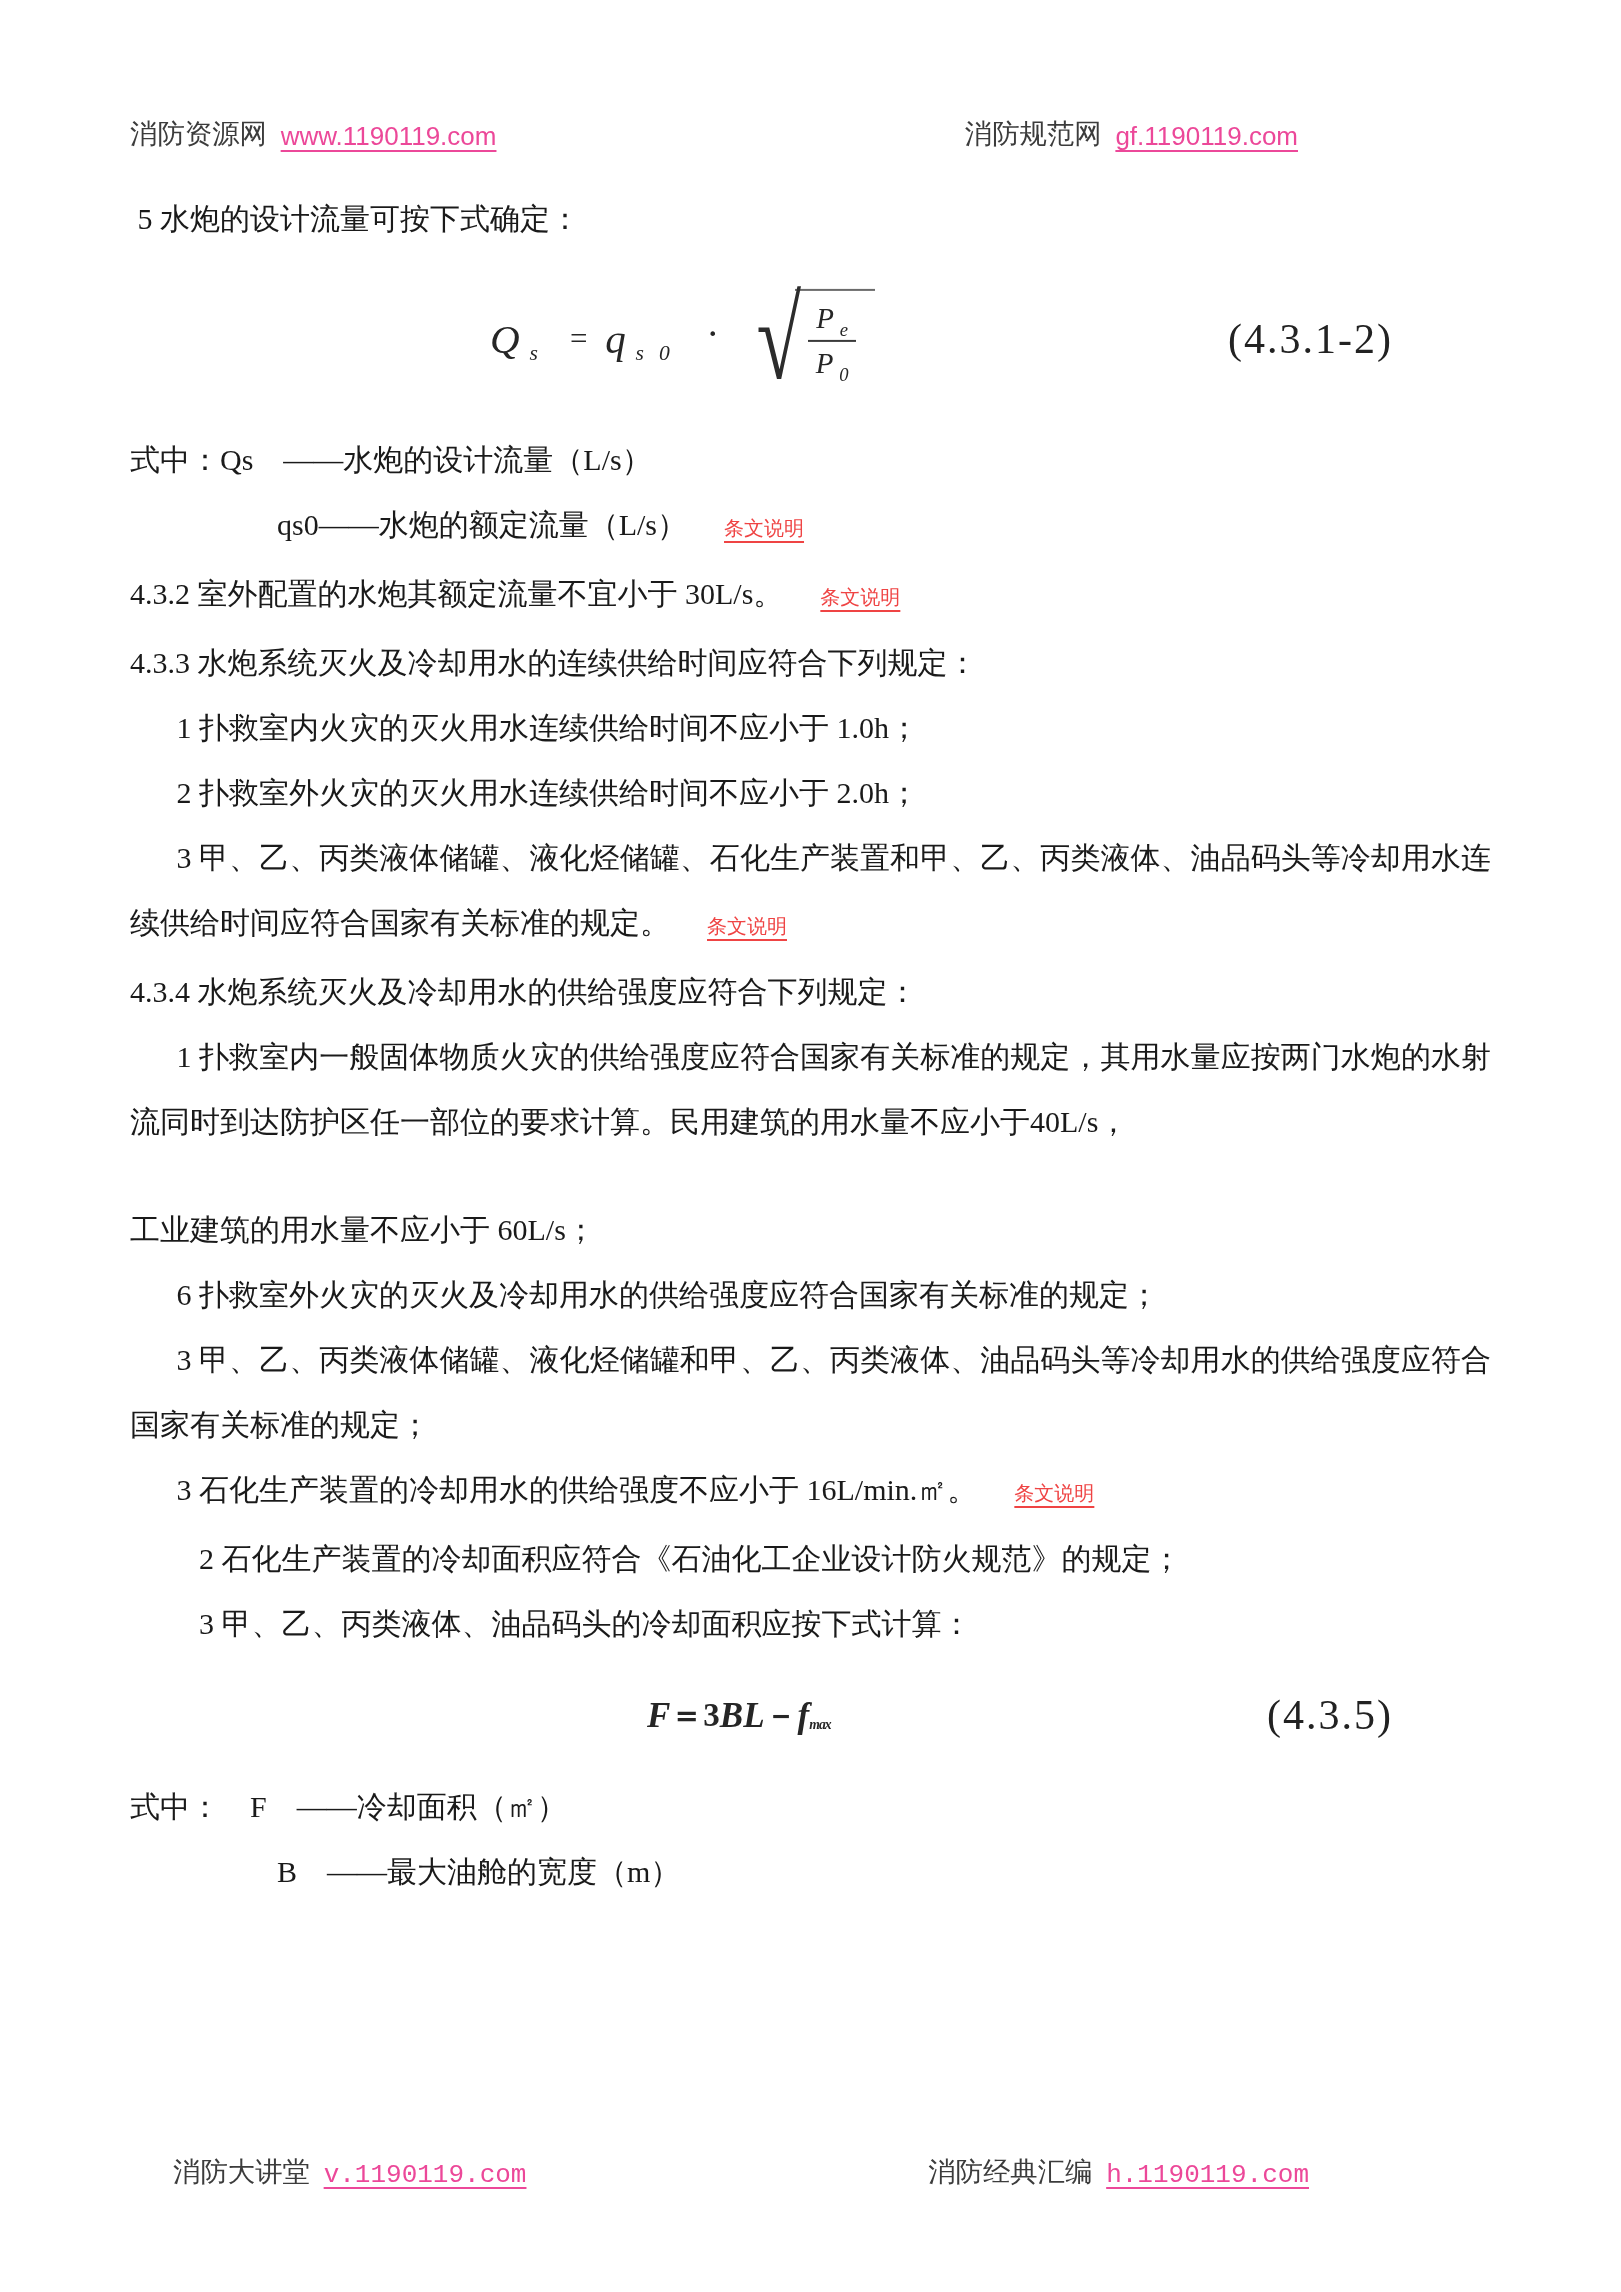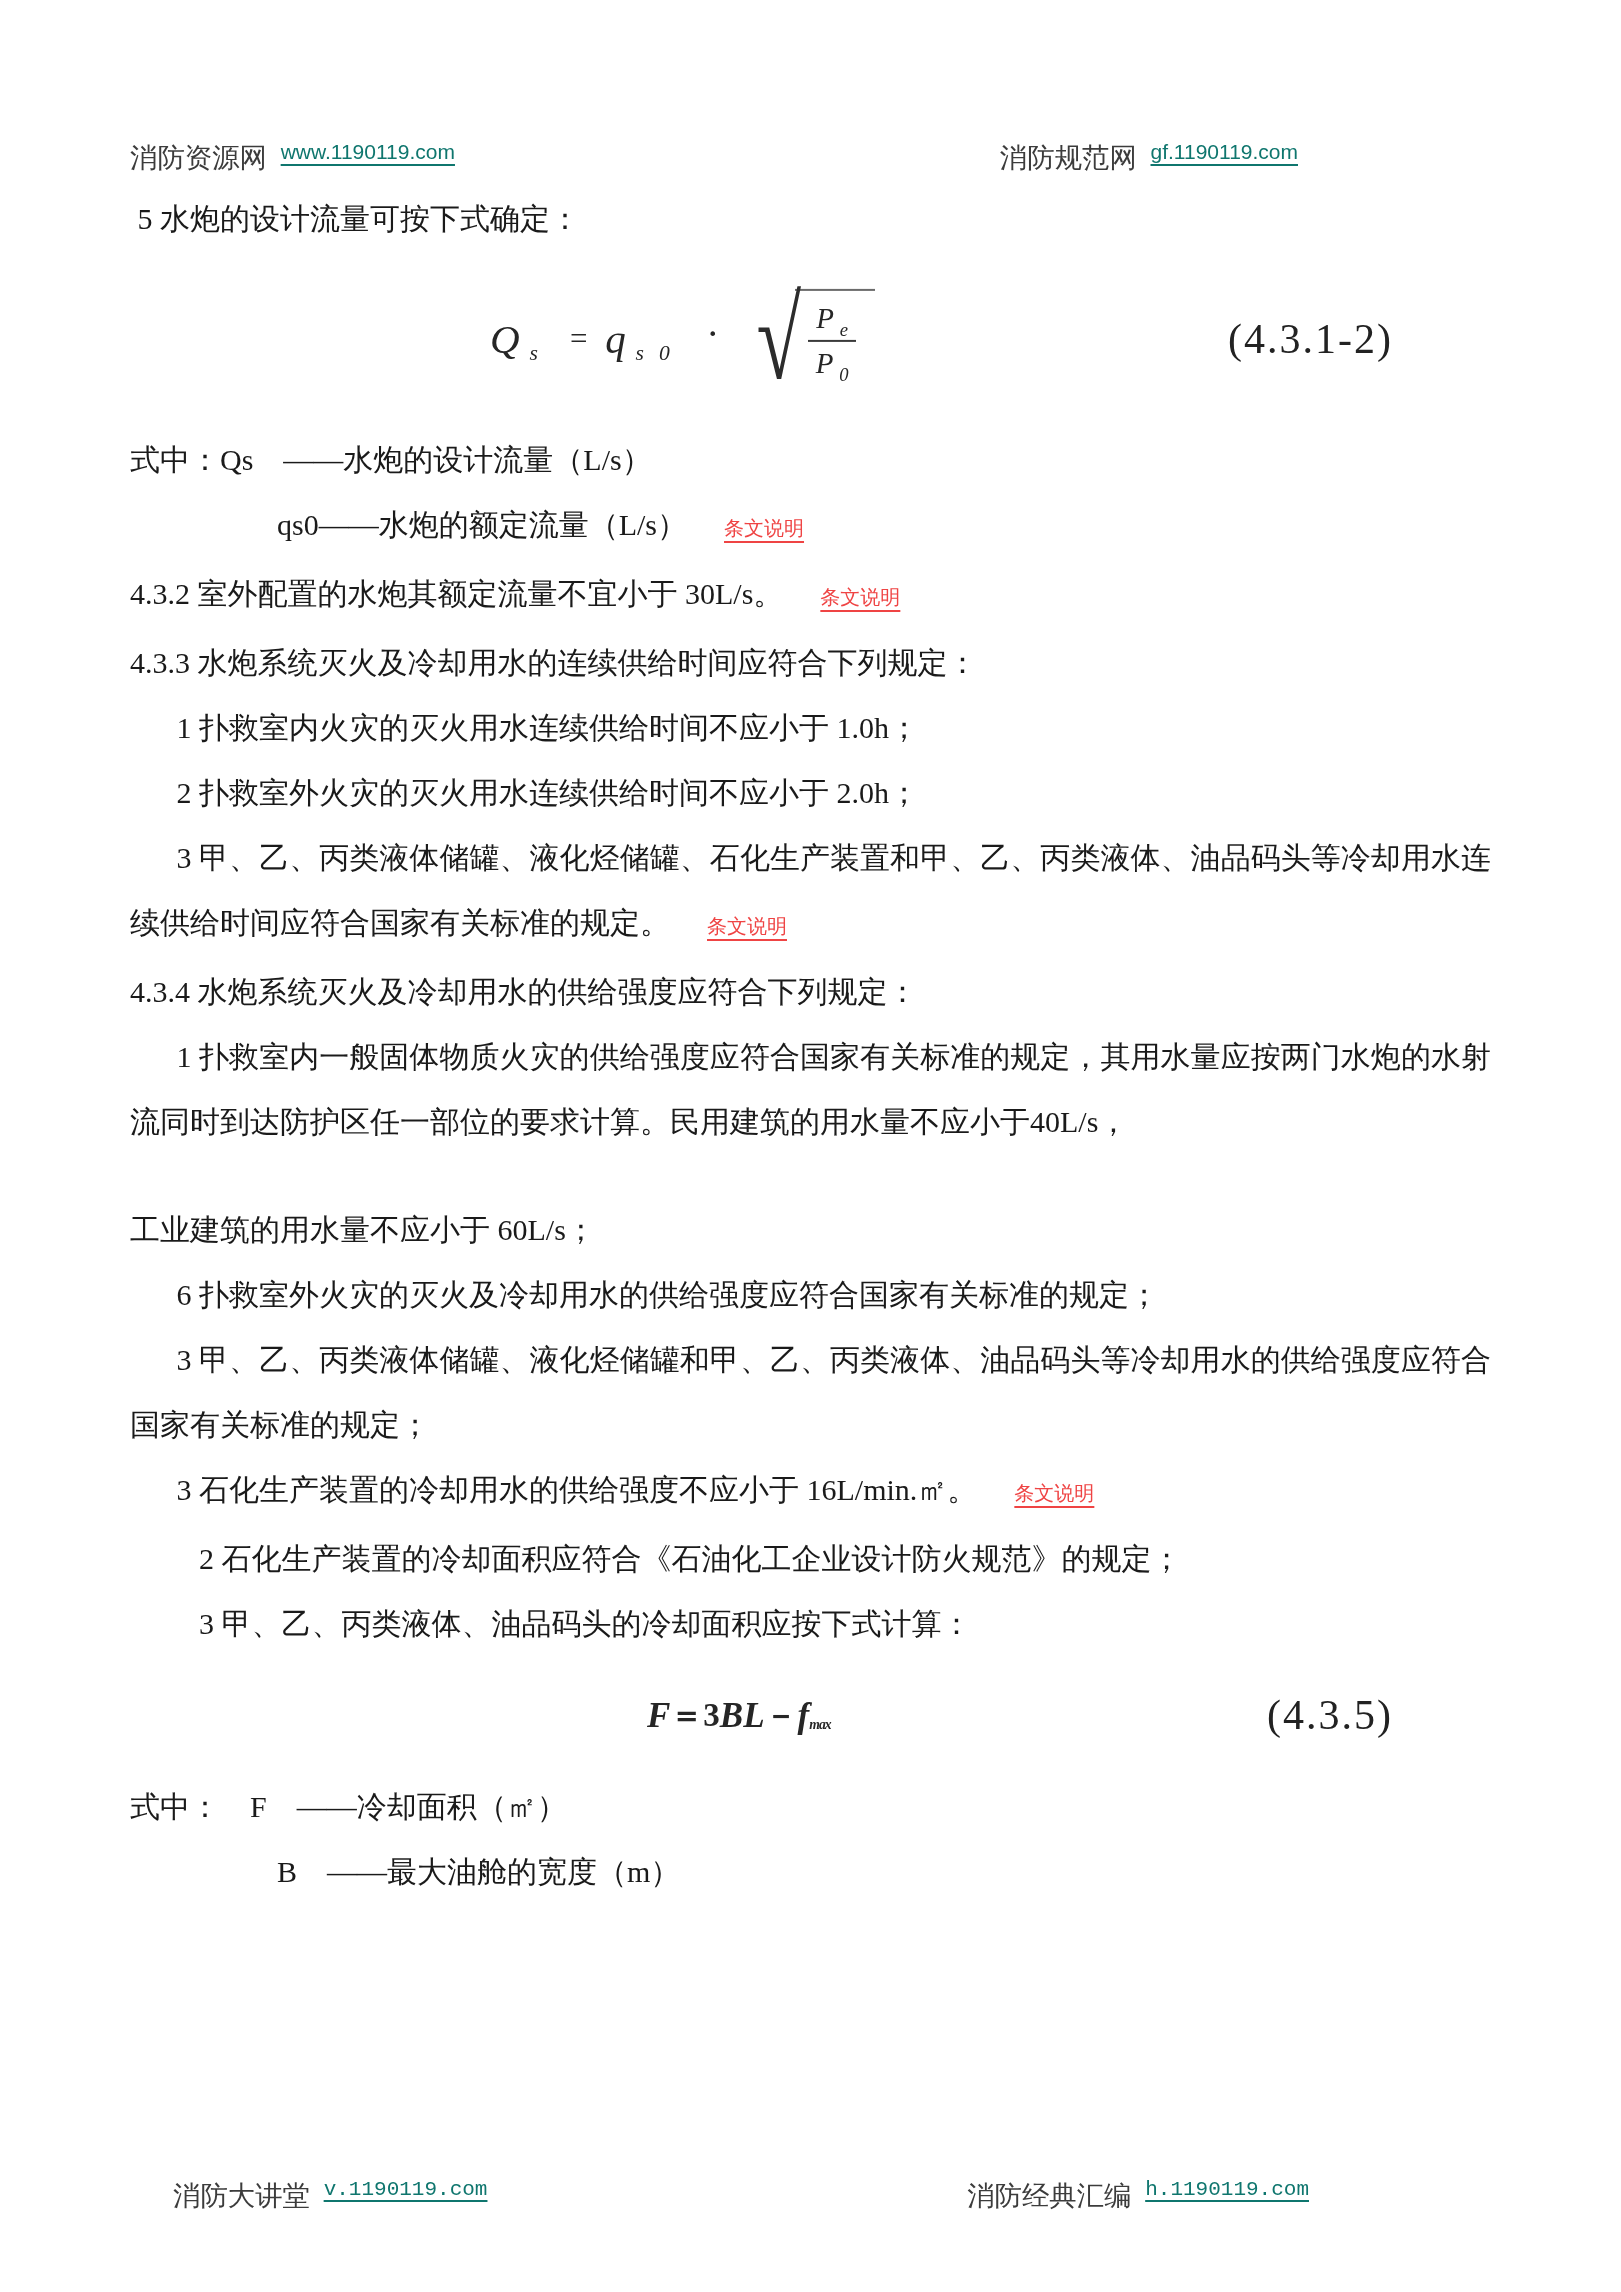--- a/index.html
+++ b/index.html
@@ -20,25 +20,25 @@
   .hf {
     position: absolute;
     left: 130px;
     display: flex;
     justify-content: space-between;
     align-items: baseline;
     font-family: "Liberation Sans", "DejaVu Sans", sans-serif;
   }
   .header { top: 116px; right: 323px; }
   .footer { top: 2154px; left: 173px; right: 312px; font-family: Liberation Mono, monospace; }
-  .hgroup { display: flex; align-items: flex-start; gap: 13.7px; margin-top: 24px; }
+  .hgroup { display: flex; align-items: flex-end; gap: 13.7px; }
   .hlabel { color: #3c3c3c; font-size: 27.4px; }
   .hlink {
-    color: #0f766e;
-    font-size: 21px;
+    color: #ec4899;
+    font-size: 26px;
     text-decoration: underline;
     text-underline-offset: 4.9px;
     cursor: pointer;
   }
 
   
   .doc {
     position: absolute;
     top: 186px;
     left: 0;

